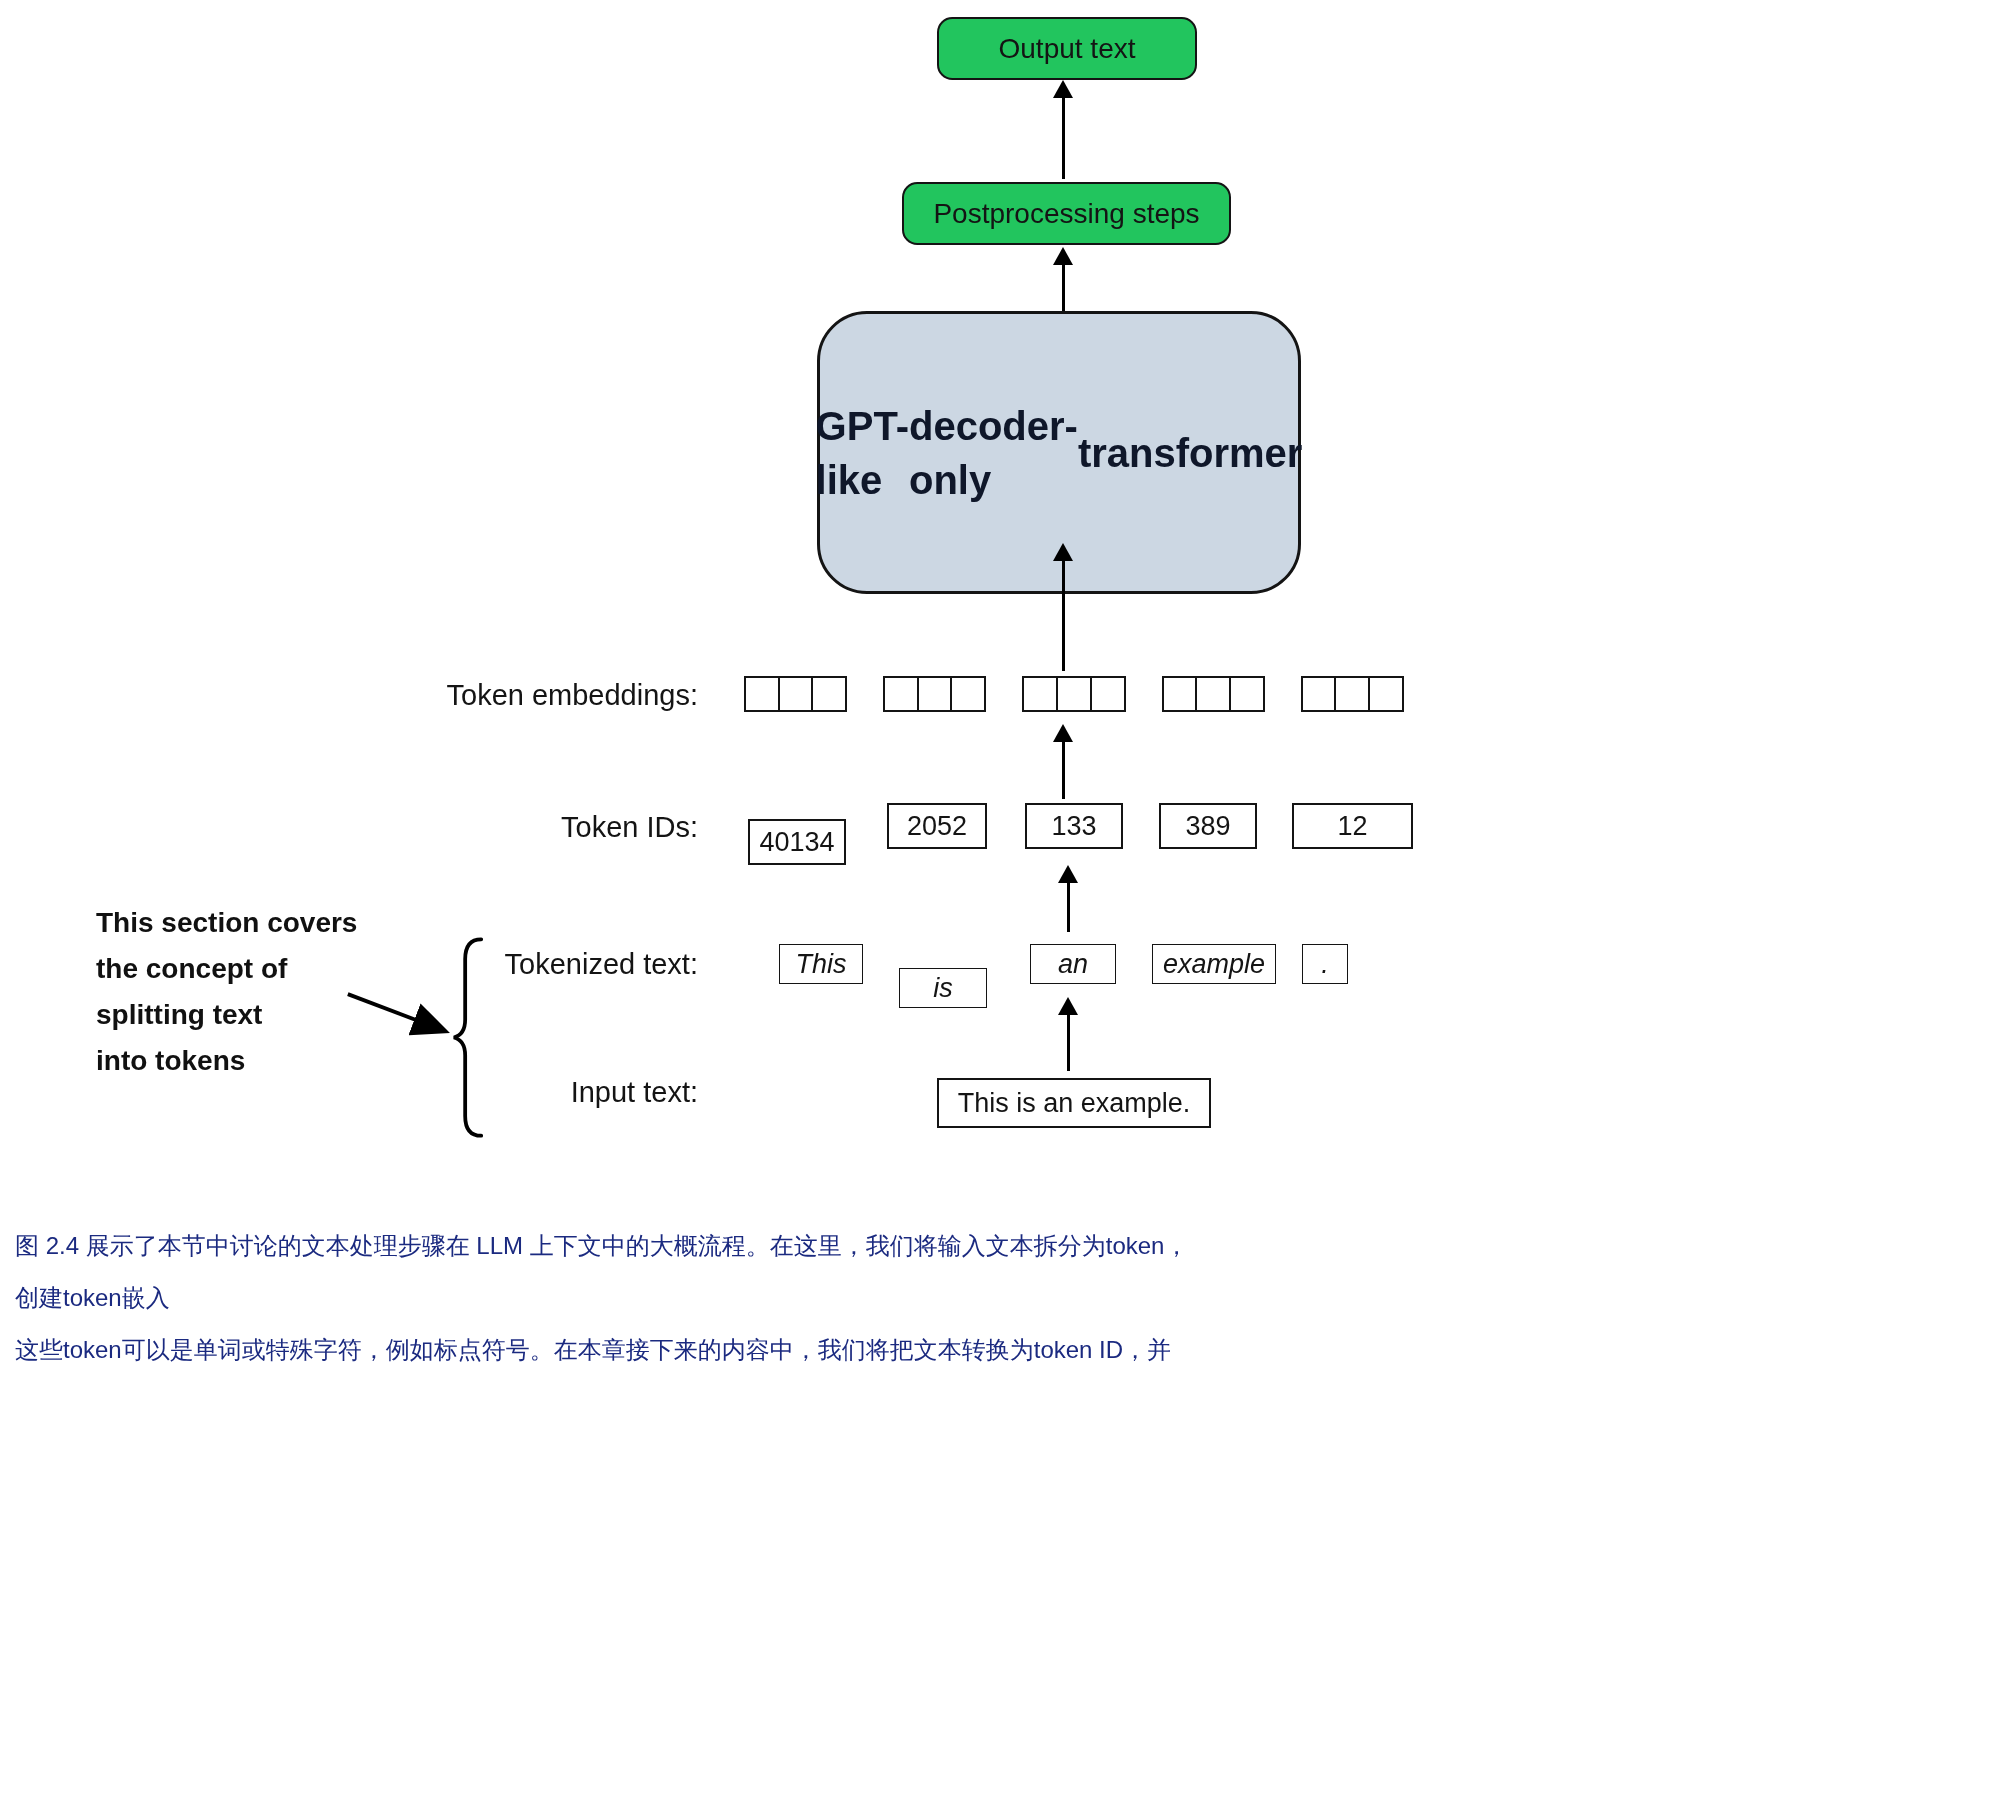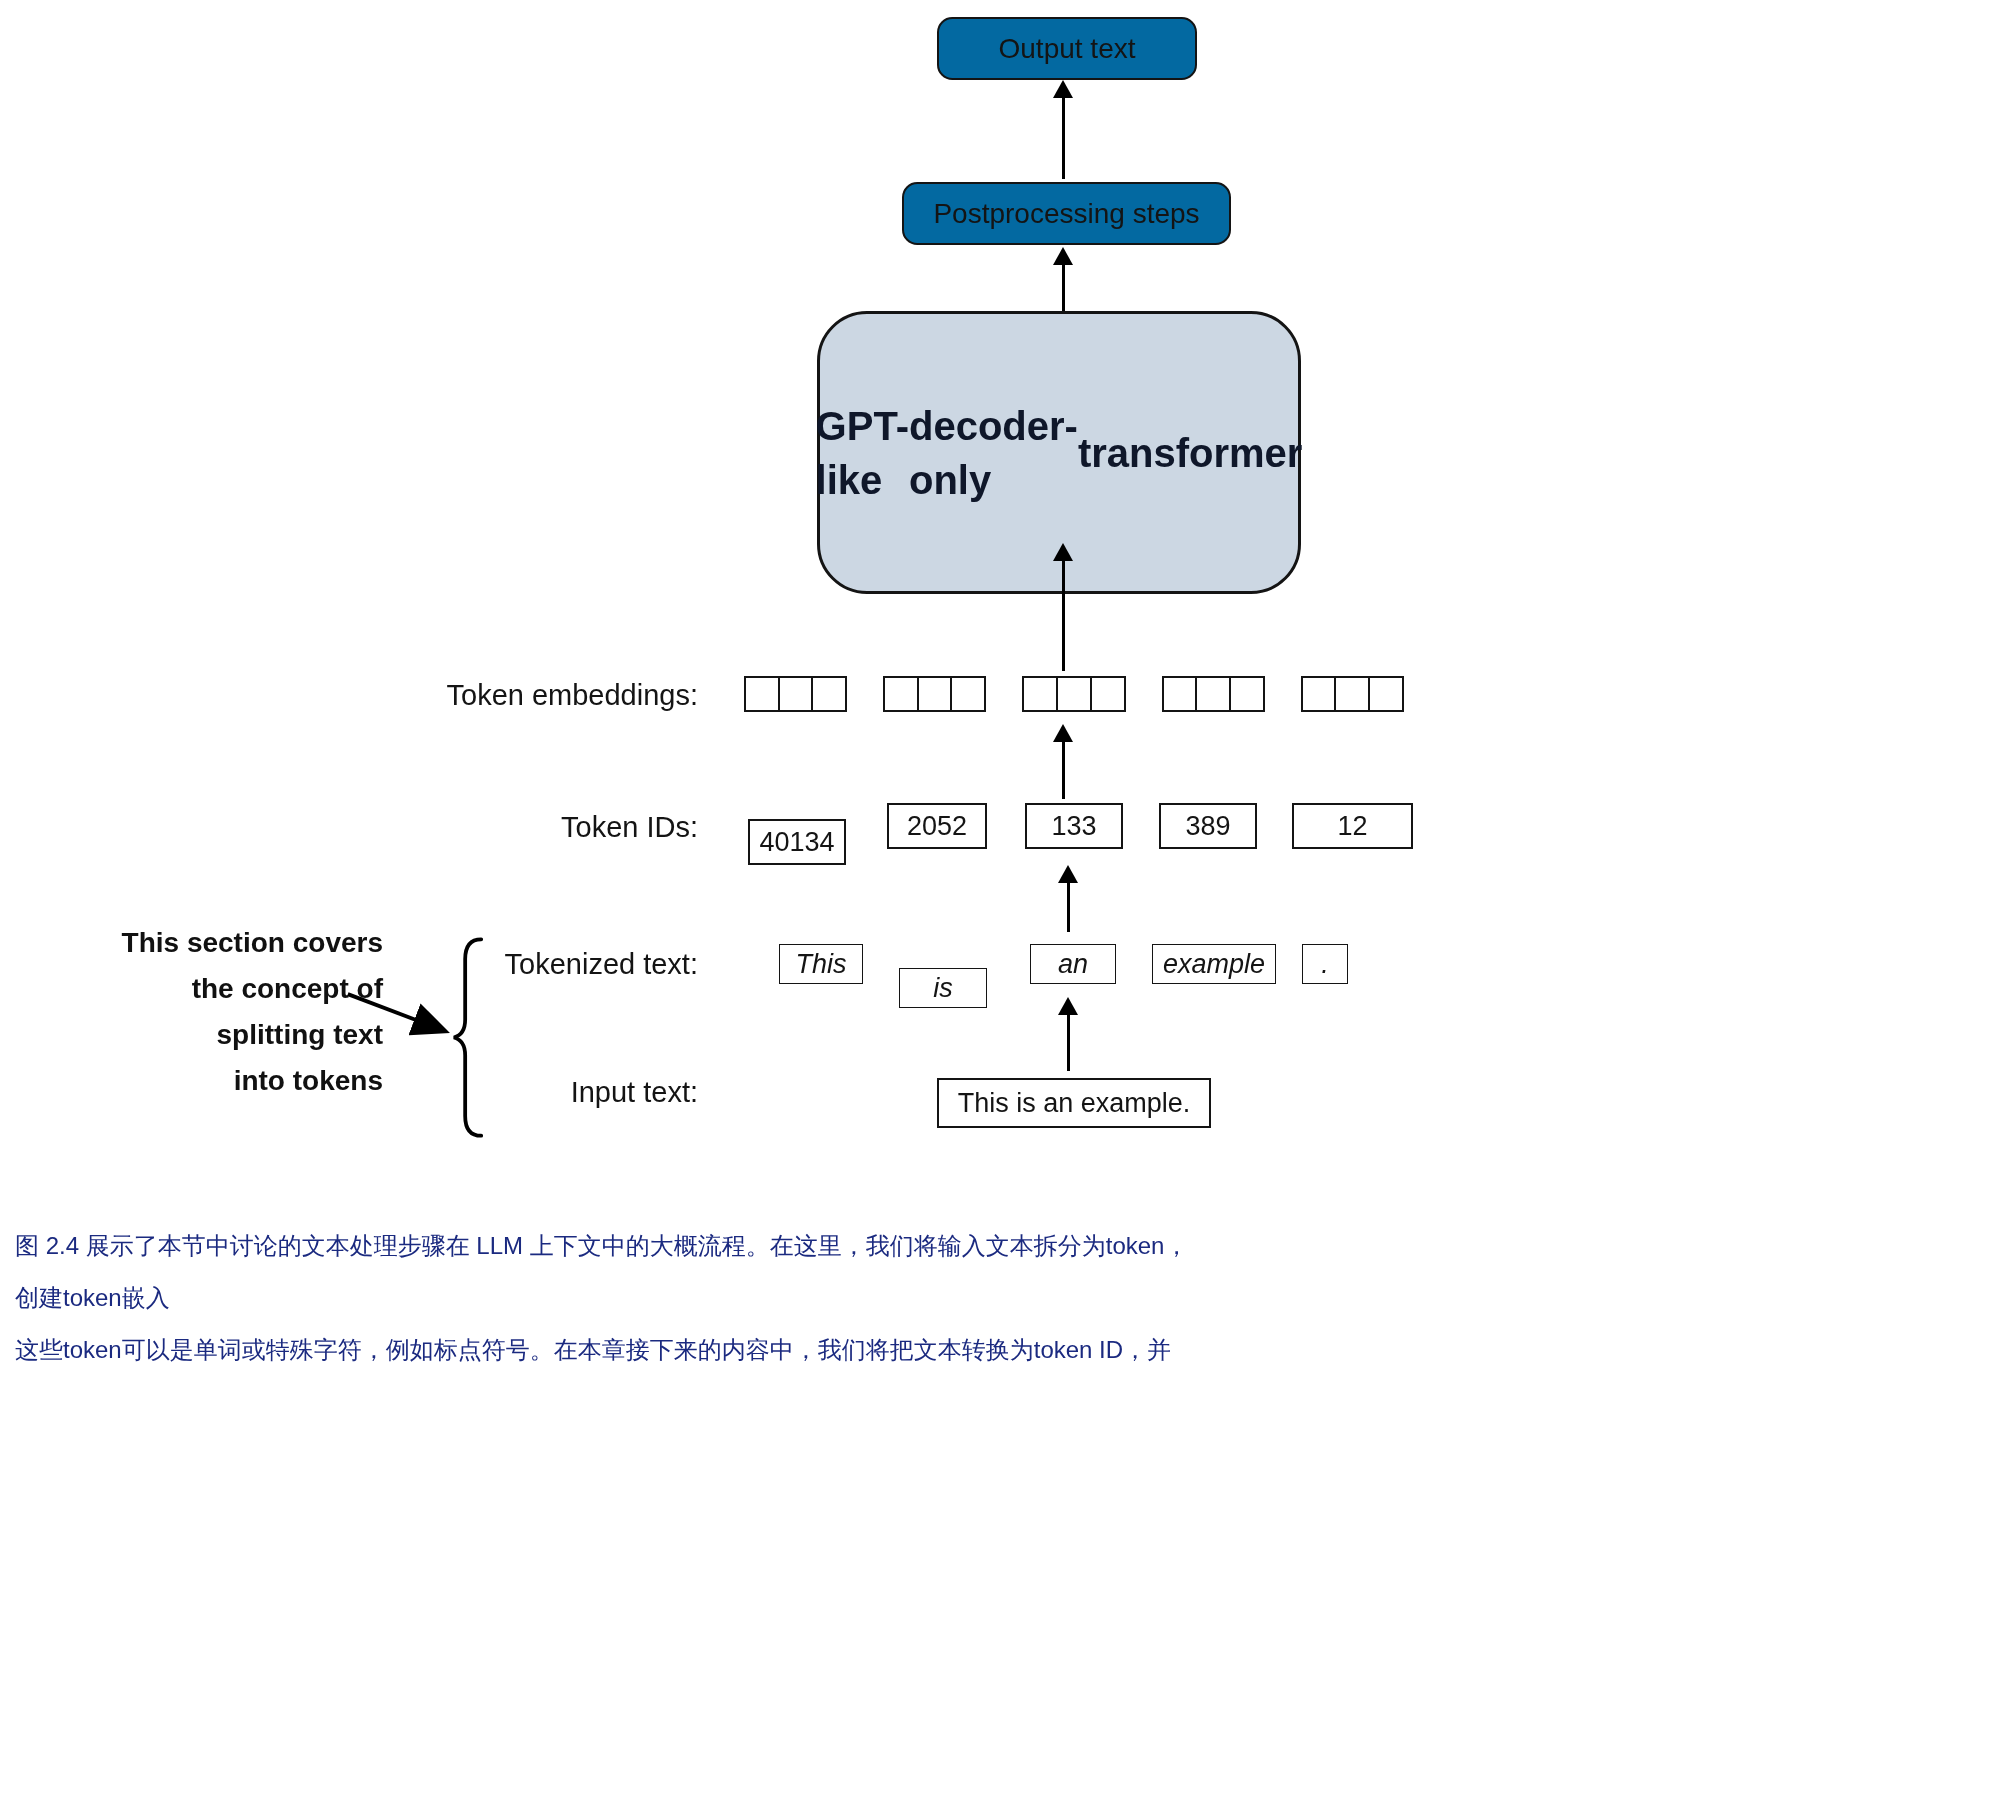--- a/index.html
+++ b/index.html
@@ -2,21 +2,21 @@
 <html><head>
 <meta charset="utf-8">
 <style>
   html, body { margin: 0; padding: 0; background: #ffffff; }
   body { font-family: "Liberation Sans", "DejaVu Sans", sans-serif; color: #111; }
   .canvas { position: relative; width: 2011px; height: 1816px; background: #fff; overflow: hidden; }
 
   
   .rbox {
     position: absolute; display: flex; align-items: center; justify-content: center;
-    border: 2.9px solid #141414; border-radius: 15.3px; background: #0369a1;
+    border: 2.9px solid #141414; border-radius: 15.3px; background: #22c55e;
     font-size: 28px; color: #141414;
   }
 
   
   .transformer {
     position: absolute; left: 817px; top: 311px; width: 478px; height: 277px;
     border: 3.3px solid #141414; border-radius: 50px; background: #ccd7e3;
     display: flex; flex-direction: row; align-items: center; justify-content: center;
     font-size: 40px; font-weight: bold; line-height: 54px; color: #0f172a;
     z-index: 1;
@@ -49,22 +49,22 @@
 
   
   .emb-row { position: absolute; left: 744px; top: 676px; width: 660px; height: 38px;
              display: flex; justify-content: space-between; }
   .emb-group { display: flex; }
   .emb-cell { width: 36px; height: 36px; border: 2.4px solid #141414; background: #fff; box-sizing: border-box; }
   .emb-cell + .emb-cell { margin-left: -2.4px; }
 
   
   .annotation {
-    position: absolute; left: 96px; top: 920px; width: 287px;
-    text-align: right; font-weight: bold; font-size: 28px; line-height: 46px; color: #111;
+    position: absolute; left: 96px; top: 900px; width: 287px;
+    text-align: left; font-weight: bold; font-size: 28px; line-height: 46px; color: #111;
   }
   .anno-arrow { position: absolute; left: 340px; top: 977px; }
   .brace { position: absolute; left: 451px; top: 935px; }
 
   
   .caption {
     position: absolute; left: 15px; top: 1220px; width: 1998px;
     font-size: 24px; line-height: 52px; color: #1b2a80;
   }
 </style>

